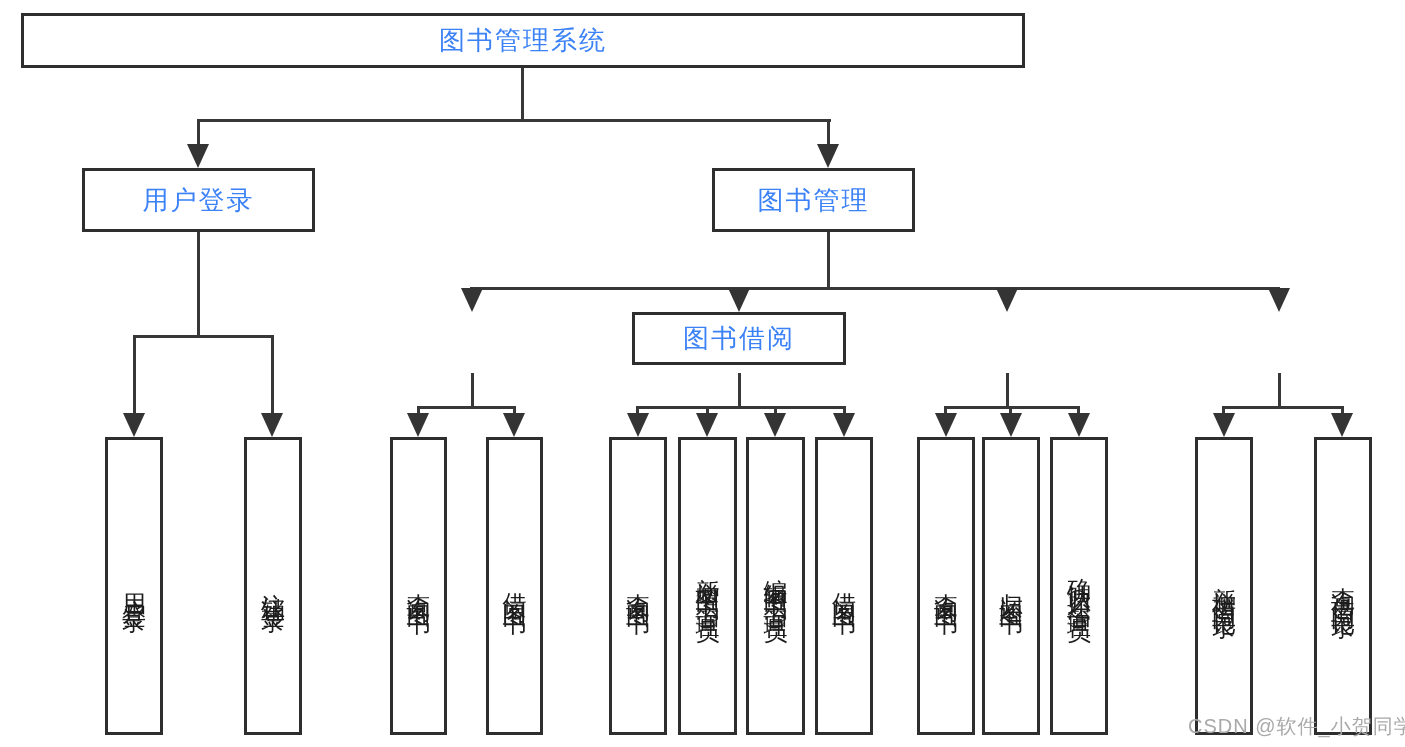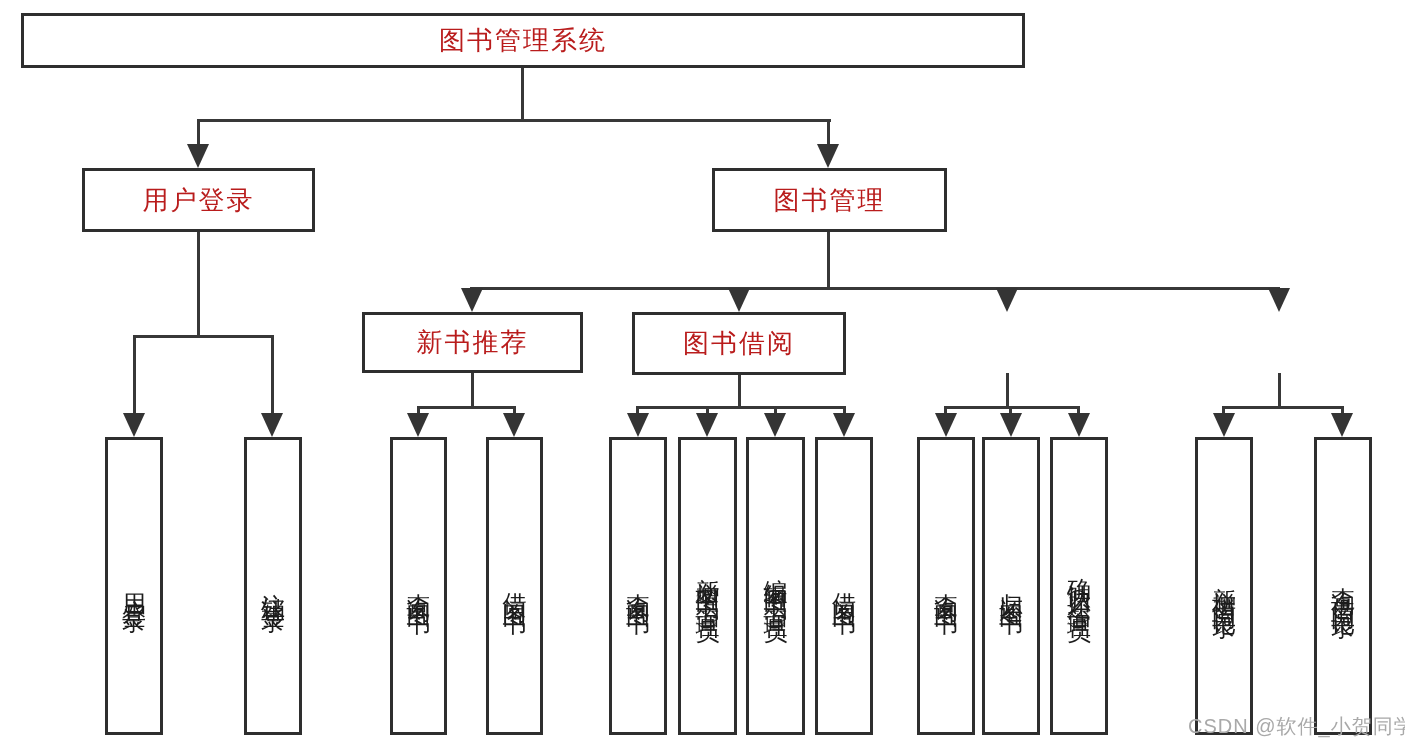--- a/index.html
+++ b/index.html
@@ -14,21 +14,21 @@
     width: 1405px; height: 747px;
     background: #ffffff;
   }
   .box {
     position: absolute;
     background: #ffffff;
     border: 3px solid #2e2e2e;
     display: flex;
     align-items: center;
     justify-content: center;
-    color: #b91c1c;
+    color: #3b82f6;
     font-size: 26px;
     letter-spacing: 2px;
     z-index: 2;
   }
   .vbox {
     position: absolute;
     background: #ffffff;
     border: 3px solid #2e2e2e;
     display: flex;
     align-items: center;
@@ -75,42 +75,39 @@
   <div class="vline" style="left:521px; top:68px; height:54px;"></div>
   <div class="hline" style="left:197px; top:119px; width:634px;"></div>
   <div class="vline" style="left:197px; top:119px; height:28px;"></div>
   <div class="arrow" style="left:187px; top:144px;"></div>
   <div class="vline" style="left:827px; top:119px; height:28px;"></div>
   <div class="arrow" style="left:817px; top:144px;"></div>
 
   <div class="box" style="left:82px; top:168px; width:233px; height:64px;">
     <span>用户登录</span>
   </div>
-  <div class="box" style="left:712px; top:168px; width:235px; height:64px;">
+  <div class="box" style="left:712px; top:168px; width:203px; height:64px;">
     <span>图书管理</span>
   </div>
 
   <div class="vline" style="left:197px; top:232px; height:106px;"></div>
   <div class="hline" style="left:133px; top:335px; width:141px;"></div>
   <div class="vline" style="left:133px; top:335px; height:82px;"></div>
   <div class="arrow" style="left:123px; top:413px;"></div>
   <div class="vline" style="left:271px; top:335px; height:82px;"></div>
   <div class="arrow" style="left:261px; top:413px;"></div>
 
   <div class="vline" style="left:827px; top:232px; height:58px;"></div>
   <div class="hline" style="left:470px; top:287px; width:810px;"></div>
   <div class="arrow" style="left:461px; top:288px;"></div>
   <div class="arrow" style="left:728px; top:288px;"></div>
   <div class="arrow" style="left:996px; top:288px;"></div>
   <div class="arrow" style="left:1268px; top:288px;"></div>
 
-  <div class="box" style="left:362px; top:312px; width:221px; height:61px;">
-    <span>新书推荐</span>
-  </div>
-  <div class="box" style="left:632px; top:312px; width:214px; height:63px;">
+  <div class="box" style="left:632px; top:312px; width:214px; height:53px;">
     <span>图书借阅</span>
   </div>
 
   <div class="vline" style="left:471px; top:373px; height:36px;"></div>
   <div class="hline" style="left:417px; top:406px; width:99px;"></div>
   <div class="vline" style="left:417px; top:406px; height:10px;"></div>
   <div class="arrow" style="left:407px; top:413px;"></div>
   <div class="vline" style="left:513px; top:406px; height:10px;"></div>
   <div class="arrow" style="left:503px; top:413px;"></div>
 

